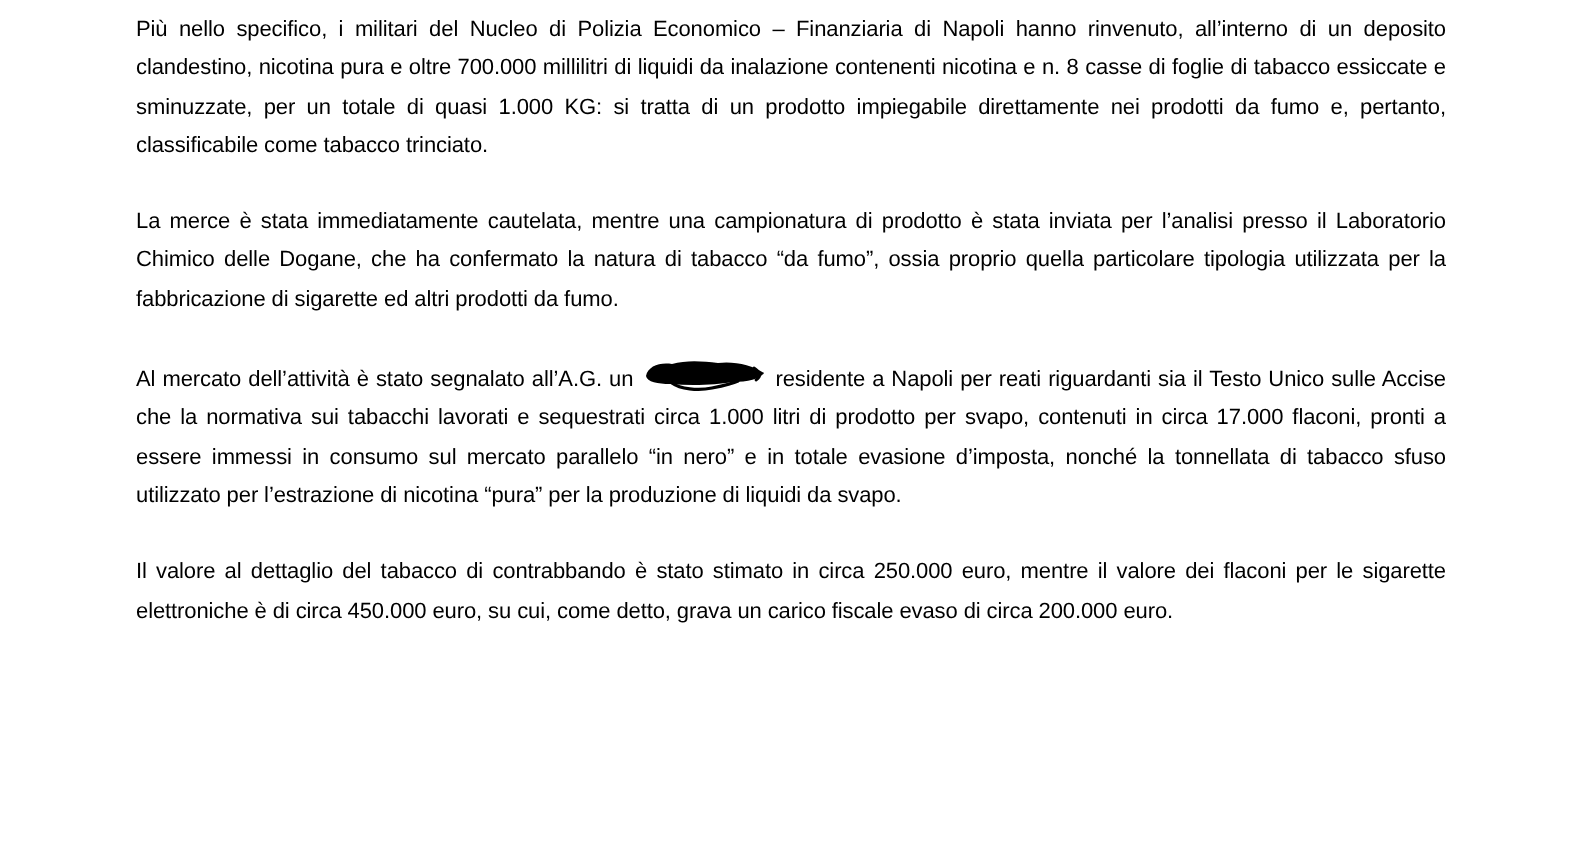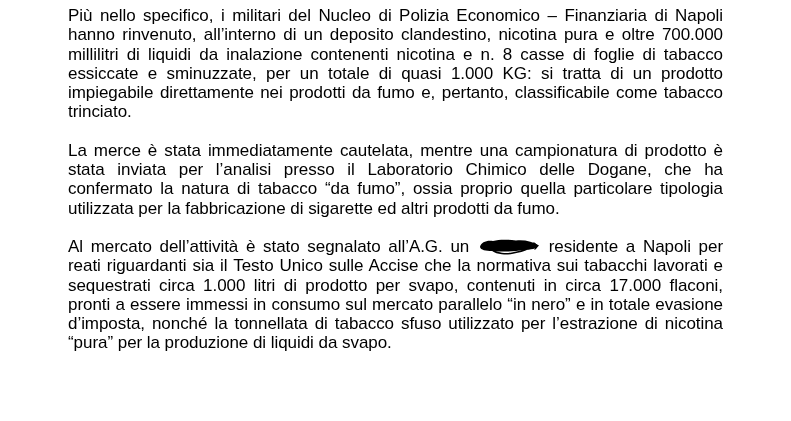--- a/index.html
+++ b/index.html
@@ -7,21 +7,21 @@
     width: 791px;
     height: 421px;
     background: #ffffff;
     overflow: hidden;
   }
   .page {
     box-sizing: content-box;
     padding: 6px 68px 0 68px;
     width: 655px;
     font-family: "Liberation Sans", "DejaVu Sans", sans-serif;
-    font-size: 17px;
+    font-size: 11px;
     line-height: 19.3px;
     color: #000000;
     text-align: justify;
     letter-spacing: -0.05px;
   }
   .para { margin: 0 0 19px 0; }
   .redaction-scribble {
     display: inline-block;
     width: 62px;
     height: 17px;
@@ -39,14 +39,15 @@
   <p class="para">La merce è stata immediatamente cautelata, mentre una campionatura di prodotto è stata inviata per l’analisi presso il Laboratorio Chimico delle Dogane, che ha confermato la natura di tabacco “da fumo”, ossia proprio quella particolare tipologia utilizzata per la fabbricazione di sigarette ed altri prodotti da fumo.</p>
 
   <p class="para"><span>Al mercato dell’attività è stato segnalato all’A.G. un</span>
     <svg class="redaction-scribble" viewBox="0 0 62 17" xmlns="http://www.w3.org/2000/svg" aria-hidden="true">
       <path fill="#000000" d="M2,9 C3,4 9,2 15,3 C22,1 30,1.5 38,2.5 C46,1.5 55,3.5 61,7.5 C59,10.5 53,12 45,12 C37,13.5 25,14 14,13 C8,13 2.5,12 2,9 Z"></path>
       <path fill="none" stroke="#000000" stroke-width="1.6" stroke-linecap="round" d="M15,12.5 C19,15.5 28,16.5 35,15 C40,14 45,13 48,11.5"></path>
       <path fill="none" stroke="#000000" stroke-width="1.4" stroke-linecap="round" d="M56,5 C59,7 60,9 57,11"></path>
     </svg>
     <span>residente a Napoli per reati riguardanti sia il Testo Unico sulle Accise che la normativa sui tabacchi lavorati e sequestrati circa 1.000 litri di prodotto per svapo, contenuti in circa 17.000 flaconi, pronti a essere immessi in consumo sul mercato parallelo “in nero” e in totale evasione d’imposta, nonché la tonnellata di tabacco sfuso utilizzato per l’estrazione di nicotina “pura” per la produzione di liquidi da svapo.</span></p>
 
+  <p class="para">Il valore al dettaglio del tabacco di contrabbando è stato stimato in circa 250.000 euro, mentre il valore dei flaconi per le sigarette elettroniche è di circa 450.000 euro, su cui, come detto, grava un carico fiscale evaso di circa 200.000 euro.</p>
 
 </div>
 
 </body></html>

